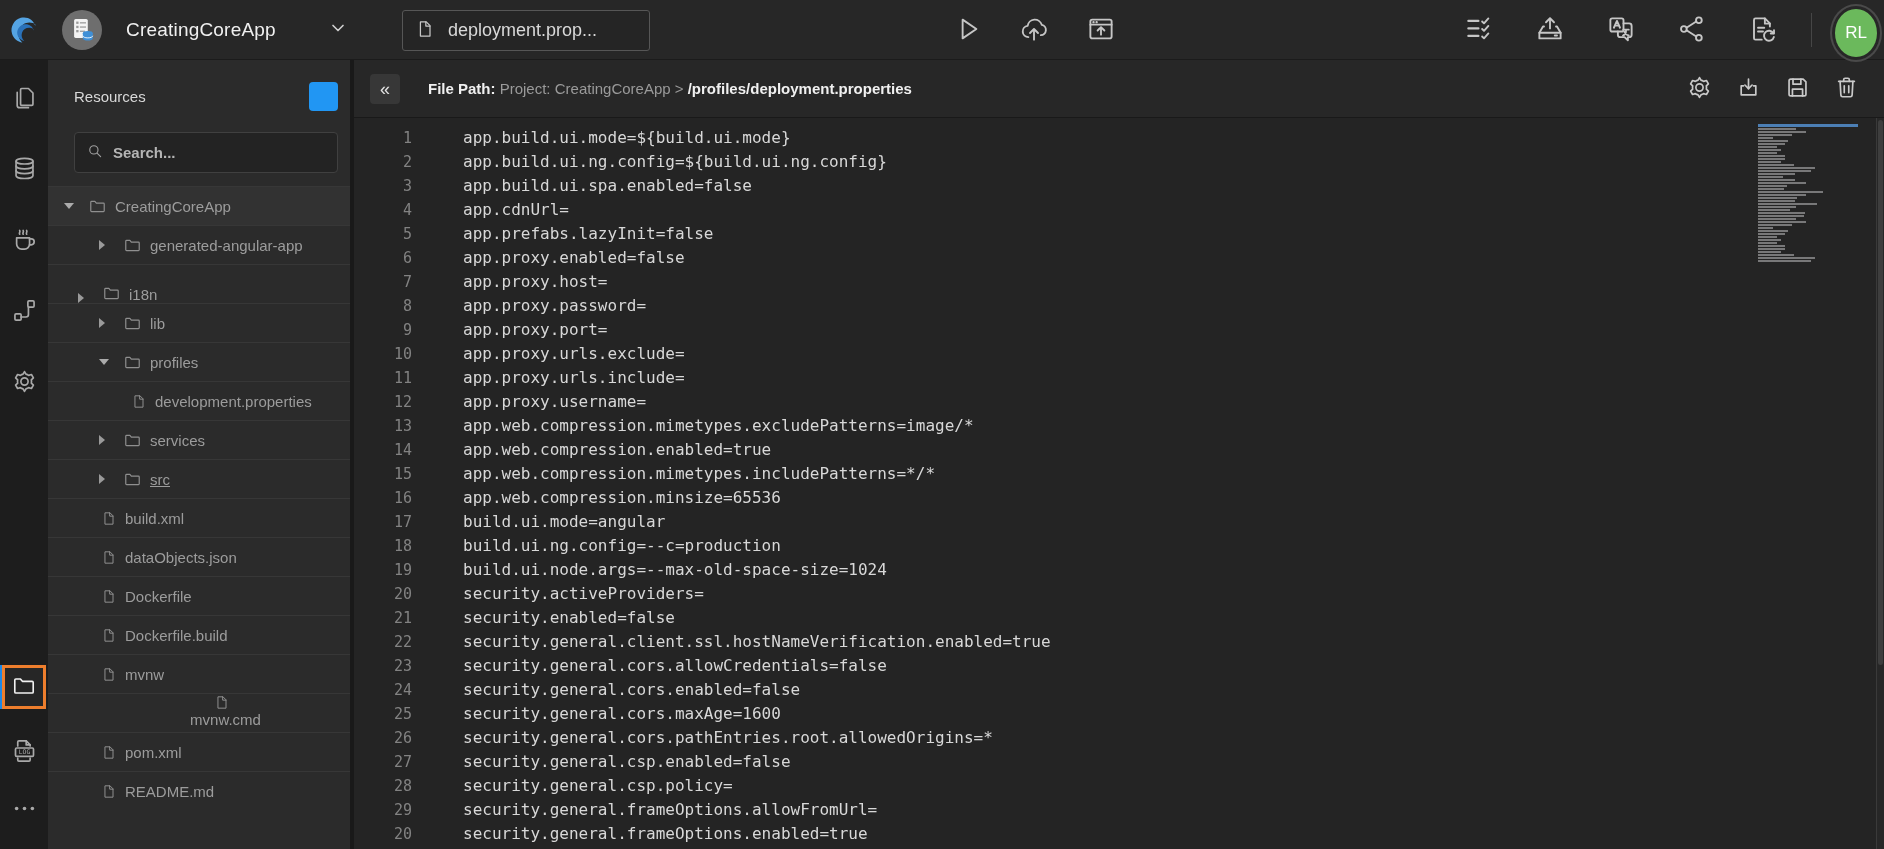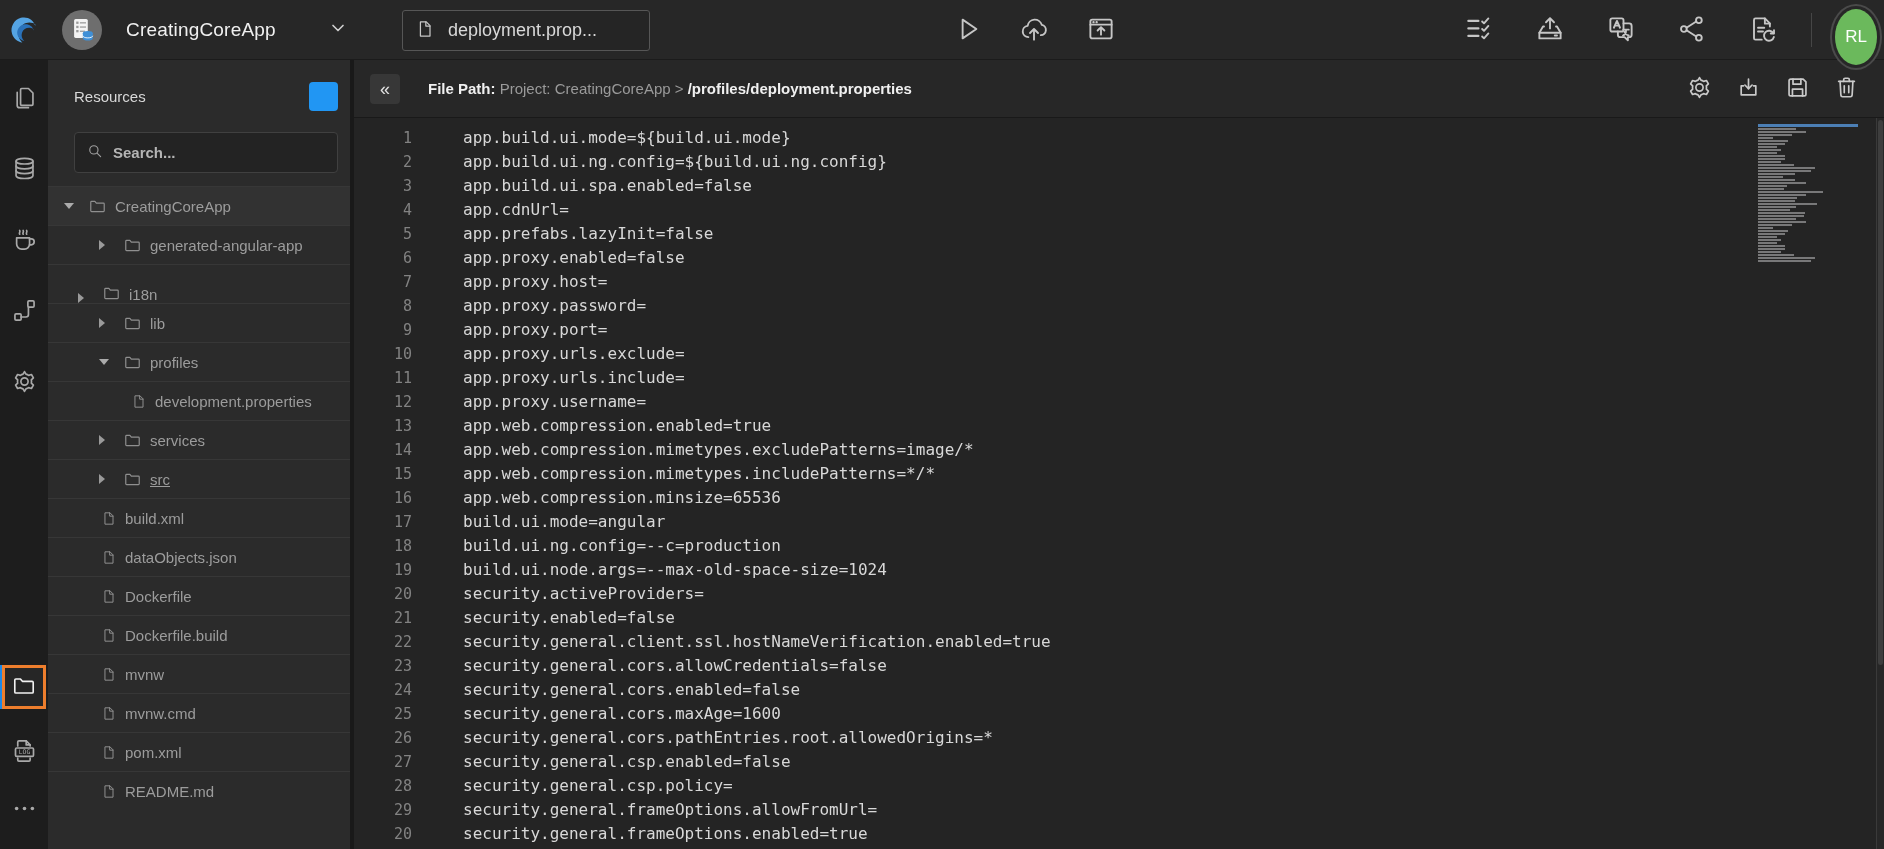--- a/index.html
+++ b/index.html
@@ -23,21 +23,21 @@
               border:1px solid #565656; border-radius:3px; background:#252525;
               display:flex; align-items:center; padding:0 12px; gap:13px; cursor:pointer; }
   .file-tab .ic svg { width:20px; height:20px; }
   .file-tab .tab-label { font-size:18px; color:#d9d9d9; white-space:nowrap; }
 
   .tb-center { position:absolute; left:952px; top:0; height:60px; display:flex; align-items:center; gap:37px; }
   .tb-right  { position:absolute; right:106px; top:0; height:60px; display:flex; align-items:center; gap:41px; }
   .tb-btn { background:none; border:none; color:#c6c6c6; cursor:pointer; padding:0; display:flex; }
   .tb-btn .ic svg { width:30px; height:30px; }
   .tb-divider { position:absolute; right:72px; top:13px; width:1px; height:34px; background:#464646; }
-  .avatar { position:absolute; right:7px; top:9px; width:42px; height:56px; border-radius:50%;
+  .avatar { position:absolute; right:7px; top:9px; width:42px; height:48px; border-radius:50%;
             background:#6bb95c; color:#fff; font-size:17px; font-weight:500;
             display:flex; align-items:center; justify-content:center; cursor:pointer;
             box-shadow:0 0 0 3px #272727, 0 0 0 5px #4a4a4a; }
 
   
   .main { flex:1; display:flex; min-height:0; }
 
   
   .rail { width:48px; flex:0 0 48px; background:#1d1d1d; display:flex; flex-direction:column; align-items:center; }
   .rail-top { display:flex; flex-direction:column; align-items:center; padding-top:24px; gap:41px; }
@@ -434,21 +434,21 @@
           </div>
           <div class="tree-row" style="padding-left: 53px;">
             <span class="ic doc">
               <svg viewBox="0 0 24 24" fill="none" stroke="currentColor" stroke-width="1.5" stroke-linecap="round" stroke-linejoin="round">
                 <path d="M6.5 3.5h7l4.5 4.5v12.5H6.5z"></path>
                 <path d="M13 3.5V8.5h5"></path>
               </svg>
             </span>
             <span class="tree-label">mvnw</span>
           </div>
-          <div class="tree-row" style="padding-left: 53px;">
+          <div class="tree-row" style="padding-left: 53px; flex-direction: column;">
             <span class="ic doc">
               <svg viewBox="0 0 24 24" fill="none" stroke="currentColor" stroke-width="1.5" stroke-linecap="round" stroke-linejoin="round">
                 <path d="M6.5 3.5h7l4.5 4.5v12.5H6.5z"></path>
                 <path d="M13 3.5V8.5h5"></path>
               </svg>
             </span>
             <span class="tree-label">mvnw.cmd</span>
           </div>
           <div class="tree-row" style="padding-left: 53px;">
             <span class="ic doc">
@@ -547,22 +547,22 @@
             <div class="cl">app.build.ui.spa.enabled=false</div>
             <div class="cl">app.cdnUrl=</div>
             <div class="cl">app.prefabs.lazyInit=false</div>
             <div class="cl">app.proxy.enabled=false</div>
             <div class="cl">app.proxy.host=</div>
             <div class="cl">app.proxy.password=</div>
             <div class="cl">app.proxy.port=</div>
             <div class="cl">app.proxy.urls.exclude=</div>
             <div class="cl">app.proxy.urls.include=</div>
             <div class="cl">app.proxy.username=</div>
+            <div class="cl">app.web.compression.mimetypes.excludePatterns=image/*</div>
             <div class="cl">app.web.compression.enabled=true</div>
-            <div class="cl">app.web.compression.mimetypes.excludePatterns=image/*</div>
             <div class="cl">app.web.compression.mimetypes.includePatterns=*/*</div>
             <div class="cl">app.web.compression.minsize=65536</div>
             <div class="cl">build.ui.mode=angular</div>
             <div class="cl">build.ui.ng.config=--c=production</div>
             <div class="cl">build.ui.node.args=--max-old-space-size=1024</div>
             <div class="cl">security.activeProviders=</div>
             <div class="cl">security.enabled=false</div>
             <div class="cl">security.general.client.ssl.hostNameVerification.enabled=true</div>
             <div class="cl">security.general.cors.allowCredentials=false</div>
             <div class="cl">security.general.cors.enabled=false</div>

